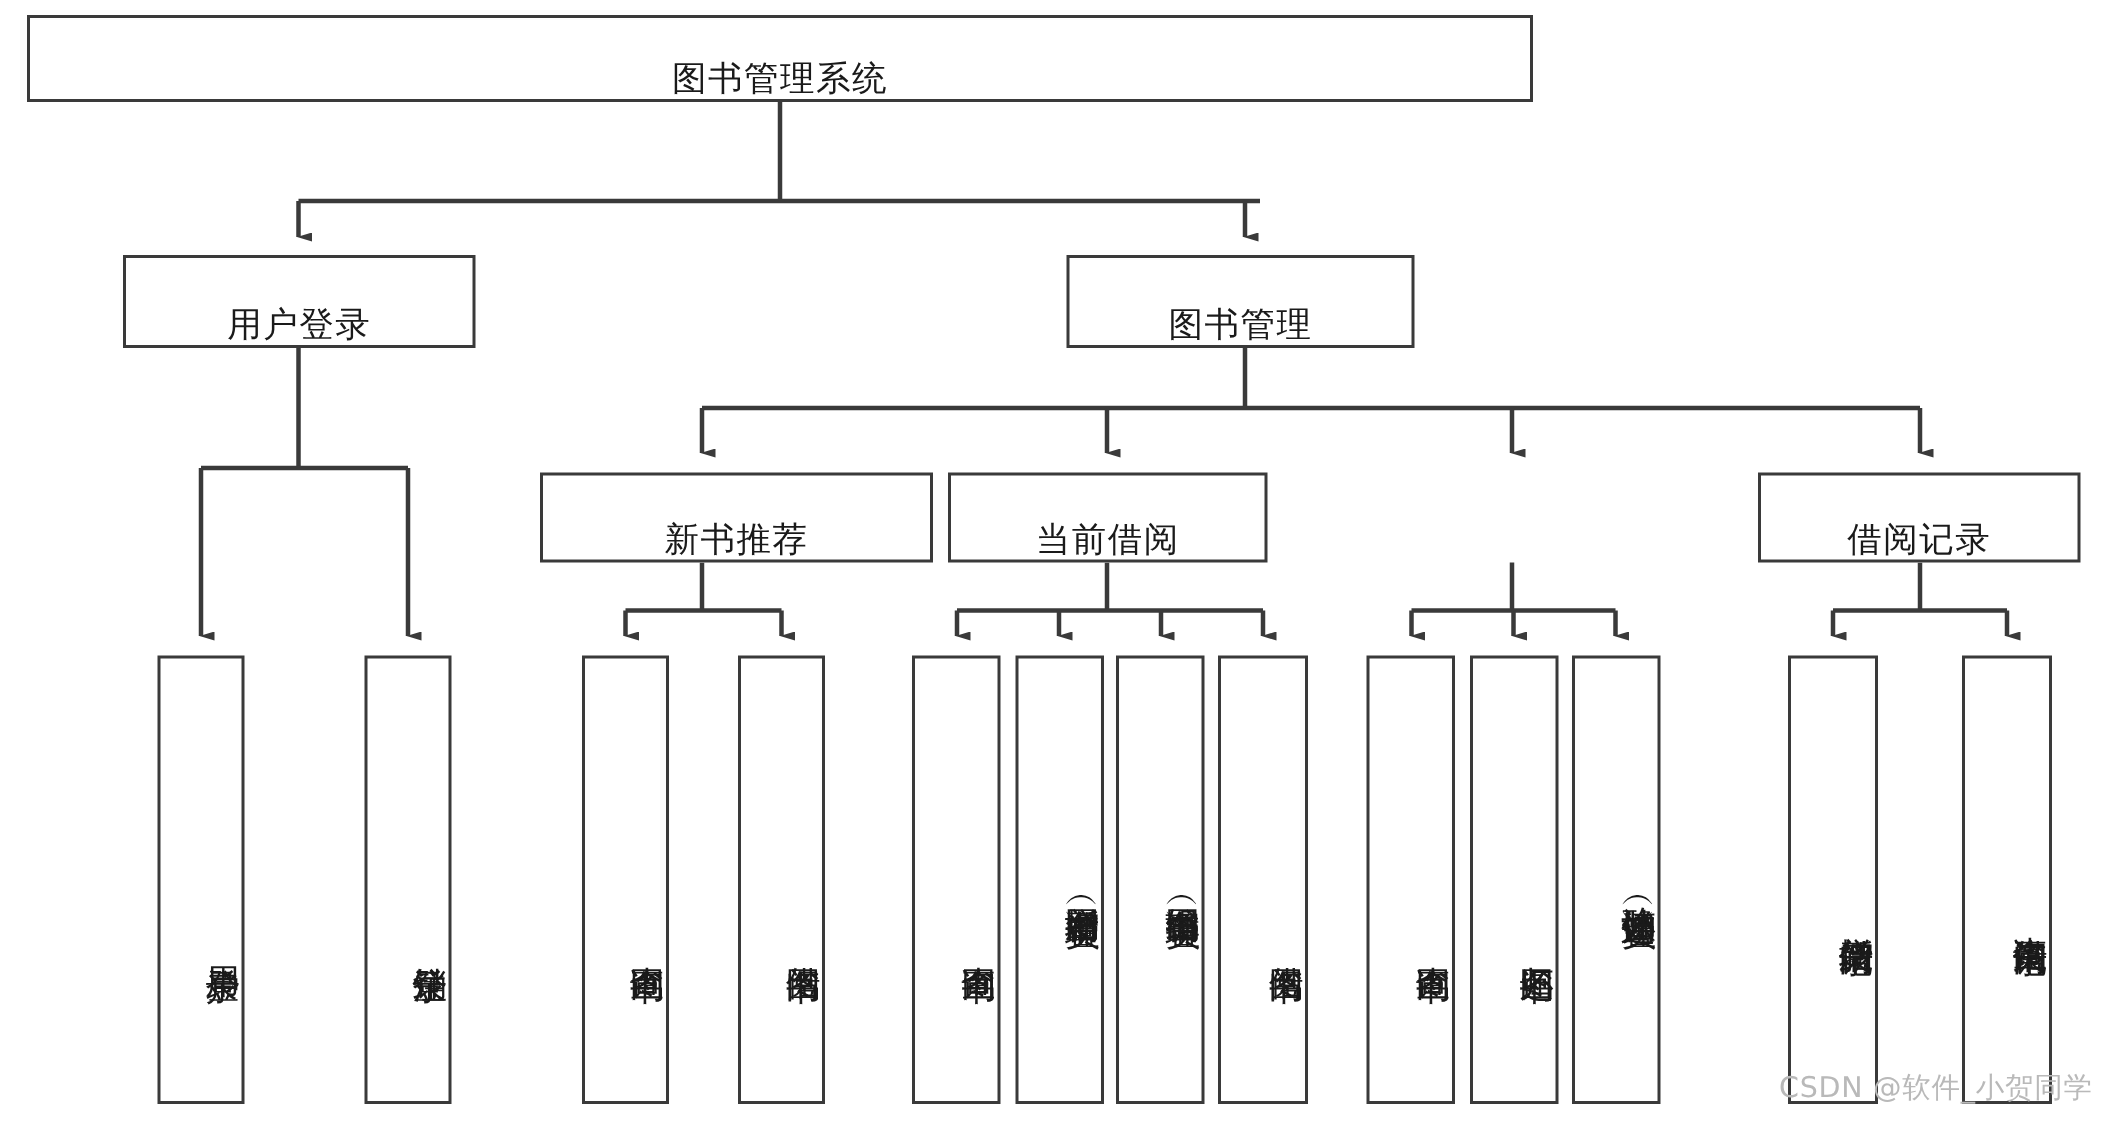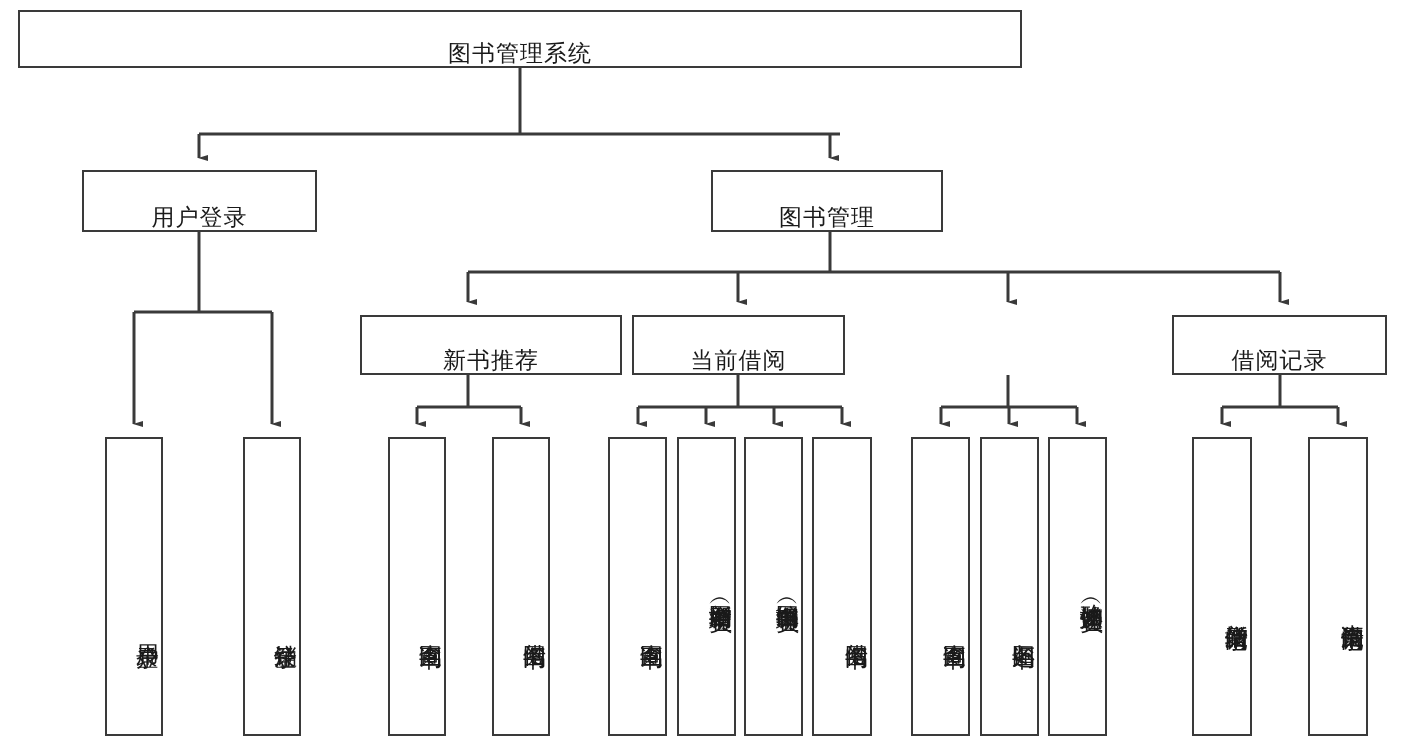--- a/index.html
+++ b/index.html
@@ -178,14 +178,15 @@
     <span>确认归还（管理员）</span>
   </div>
 
   <div class="node v" style="left:1192px; top:437px; width:60px; height:299px; padding-top:44px;">
     <span>新增借阅记录</span>
   </div>
   <div class="node v" style="left:1308px; top:437px; width:60px; height:299px; padding-top:44px;">
     <span>查询借阅记录</span>
   </div>
 
+  <div class="watermark">CSDN @软件_小贺同学</div>
 
 </div>
 
 </body></html>

